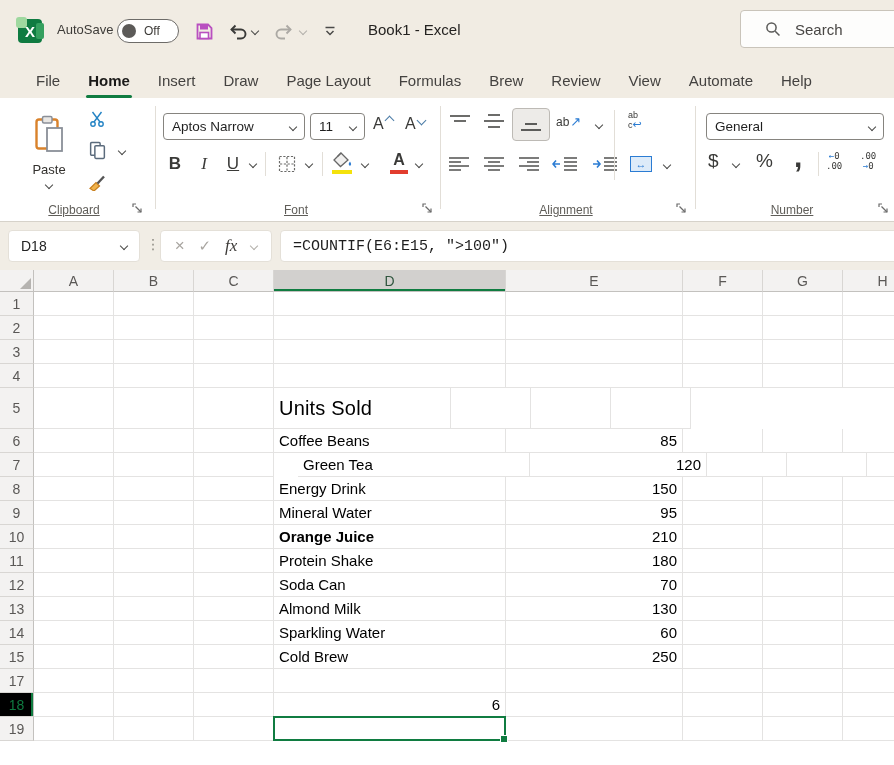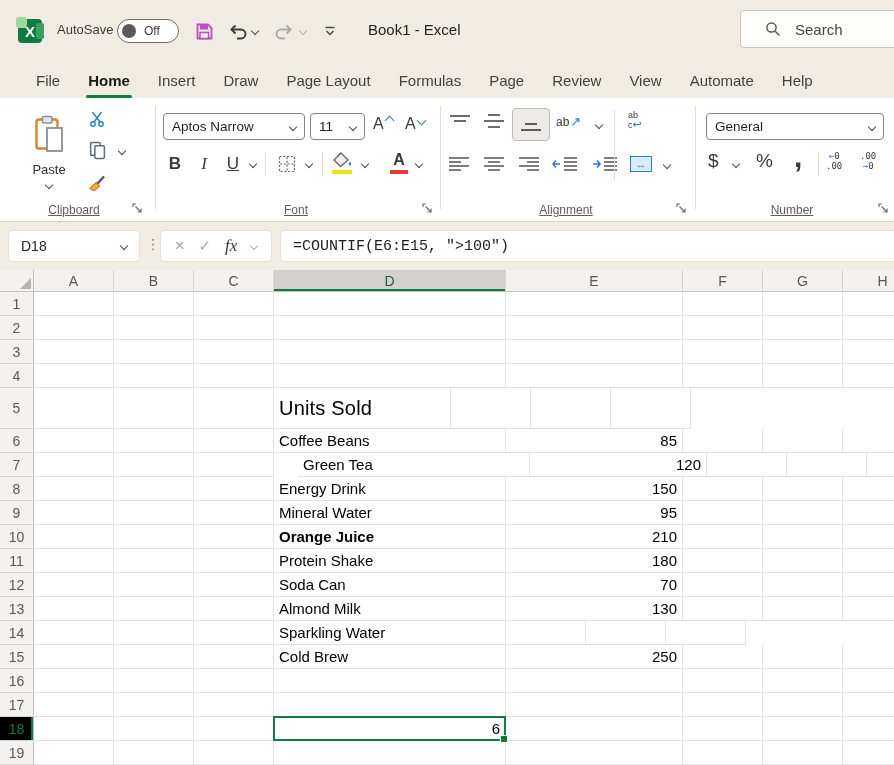--- a/index.html
+++ b/index.html
@@ -148,21 +148,21 @@
     </div>
   </div>
 
   <div class="tabrow">
       <div class="tab">File</div>
       <div class="tab active">Home</div>
       <div class="tab">Insert</div>
       <div class="tab">Draw</div>
       <div class="tab">Page Layout</div>
       <div class="tab">Formulas</div>
-      <div class="tab">Page</div>
+      <div class="tab">Brew</div>
       <div class="tab">Review</div>
       <div class="tab">View</div>
       <div class="tab">Automate</div>
       <div class="tab">Help</div>
     </div>
 
   <div class="ribbon">
     <div class="vsep" style="left:155px;"></div>
     <div class="vsep" style="left:440px;"></div>
     <div class="vsep" style="left:695px;"></div>
@@ -537,75 +537,65 @@
         <div class="g-cell" style="width: 80px;"></div>
         <div class="g-cell" style="width: 80px;"></div>
         <div class="g-cell" style="width: 80px;"></div>
       </div>
       <div class="g-row" style="height: 24px;">
         <div class="g-rh">14</div>
         <div class="g-cell" style="width: 80px;"></div>
         <div class="g-cell" style="width: 80px;"></div>
         <div class="g-cell" style="width: 80px;"></div>
         <div class="g-cell" style="width: 232px;">Sparkling Water</div>
+        <div class="g-cell num" style="width: 177px;">60</div>
         <div class="g-cell" style="width: 80px;"></div>
         <div class="g-cell" style="width: 80px;"></div>
         <div class="g-cell" style="width: 80px;"></div>
       </div>
       <div class="g-row" style="height: 24px;">
         <div class="g-rh">15</div>
         <div class="g-cell" style="width: 80px;"></div>
         <div class="g-cell" style="width: 80px;"></div>
         <div class="g-cell" style="width: 80px;"></div>
         <div class="g-cell" style="width: 232px;">Cold Brew</div>
         <div class="g-cell num" style="width: 177px;">250</div>
         <div class="g-cell" style="width: 80px;"></div>
         <div class="g-cell" style="width: 80px;"></div>
         <div class="g-cell" style="width: 80px;"></div>
       </div>
       <div class="g-row" style="height: 24px;">
-        <div class="g-rh">16</div>
+        <div class="g-rh">17</div>
         <div class="g-cell" style="width: 80px;"></div>
         <div class="g-cell" style="width: 80px;"></div>
         <div class="g-cell" style="width: 80px;"></div>
         <div class="g-cell" style="width: 232px;"></div>
         <div class="g-cell" style="width: 177px;"></div>
         <div class="g-cell" style="width: 80px;"></div>
         <div class="g-cell" style="width: 80px;"></div>
         <div class="g-cell" style="width: 80px;"></div>
       </div>
       <div class="g-row" style="height: 24px;">
-        <div class="g-rh">17</div>
+        <div class="g-rh sel">18</div>
+        <div class="g-cell" style="width: 80px;"></div>
+        <div class="g-cell" style="width: 80px;"></div>
+        <div class="g-cell" style="width: 80px;"></div>
+        <div class="g-cell num" style="width: 232px;">6</div>
+        <div class="g-cell" style="width: 177px;"></div>
+        <div class="g-cell" style="width: 80px;"></div>
+        <div class="g-cell" style="width: 80px;"></div>
+        <div class="g-cell" style="width: 80px;"></div>
+      </div>
+      <div class="g-row" style="height: 24px;">
+        <div class="g-rh">19</div>
         <div class="g-cell" style="width: 80px;"></div>
         <div class="g-cell" style="width: 80px;"></div>
         <div class="g-cell" style="width: 80px;"></div>
         <div class="g-cell" style="width: 232px;"></div>
         <div class="g-cell" style="width: 177px;"></div>
         <div class="g-cell" style="width: 80px;"></div>
         <div class="g-cell" style="width: 80px;"></div>
         <div class="g-cell" style="width: 80px;"></div>
       </div>
-      <div class="g-row" style="height: 24px;">
-        <div class="g-rh sel">18</div>
-        <div class="g-cell" style="width: 80px;"></div>
-        <div class="g-cell" style="width: 80px;"></div>
-        <div class="g-cell" style="width: 80px;"></div>
-        <div class="g-cell num" style="width: 232px;">6</div>
-        <div class="g-cell" style="width: 177px;"></div>
-        <div class="g-cell" style="width: 80px;"></div>
-        <div class="g-cell" style="width: 80px;"></div>
-        <div class="g-cell" style="width: 80px;"></div>
-      </div>
-      <div class="g-row" style="height: 24px;">
-        <div class="g-rh">19</div>
-        <div class="g-cell" style="width: 80px;"></div>
-        <div class="g-cell" style="width: 80px;"></div>
-        <div class="g-cell" style="width: 80px;"></div>
-        <div class="g-cell" style="width: 232px;"></div>
-        <div class="g-cell" style="width: 177px;"></div>
-        <div class="g-cell" style="width: 80px;"></div>
-        <div class="g-cell" style="width: 80px;"></div>
-        <div class="g-cell" style="width: 80px;"></div>
-      </div>
       <div class="sel-box" style="left: 273px; top: 446px; width: 233px; height: 25px;"></div>
     </div>
 
 </div>
 
 </body></html>

